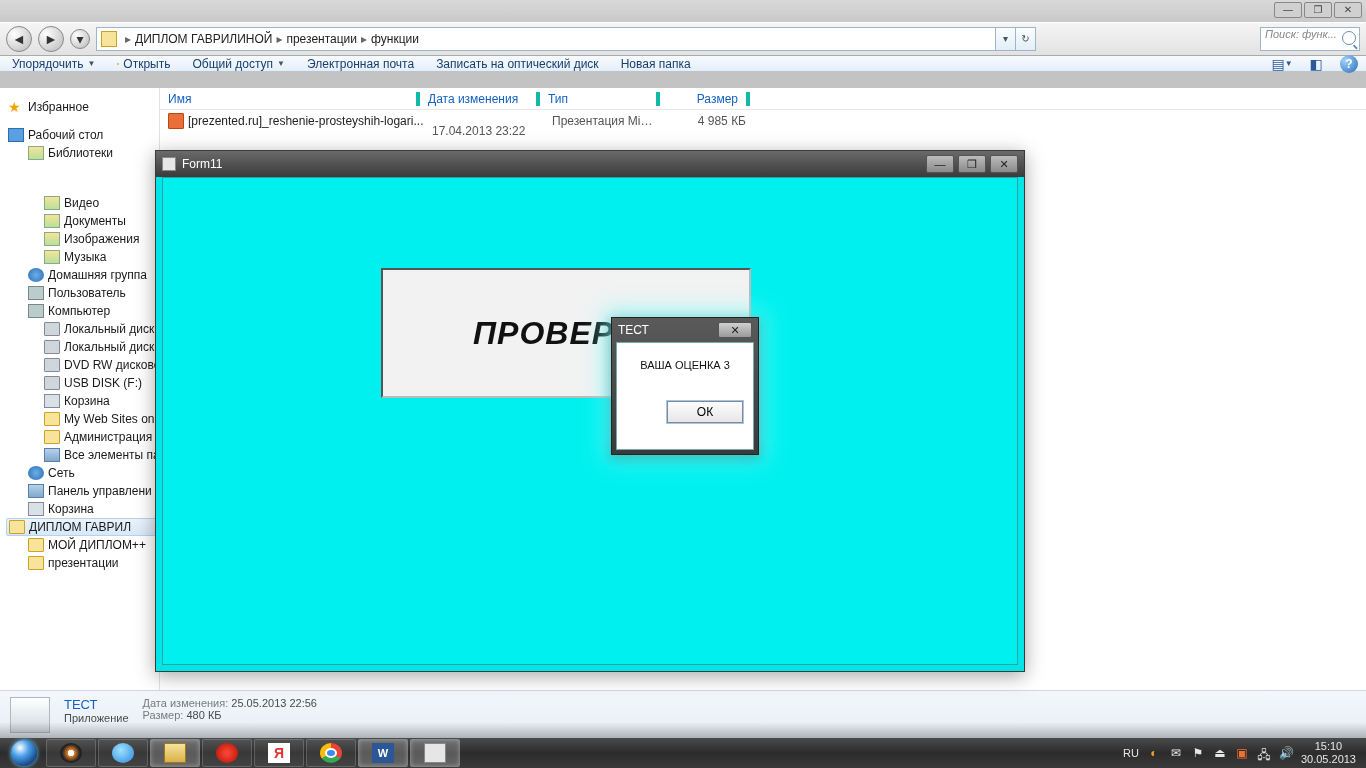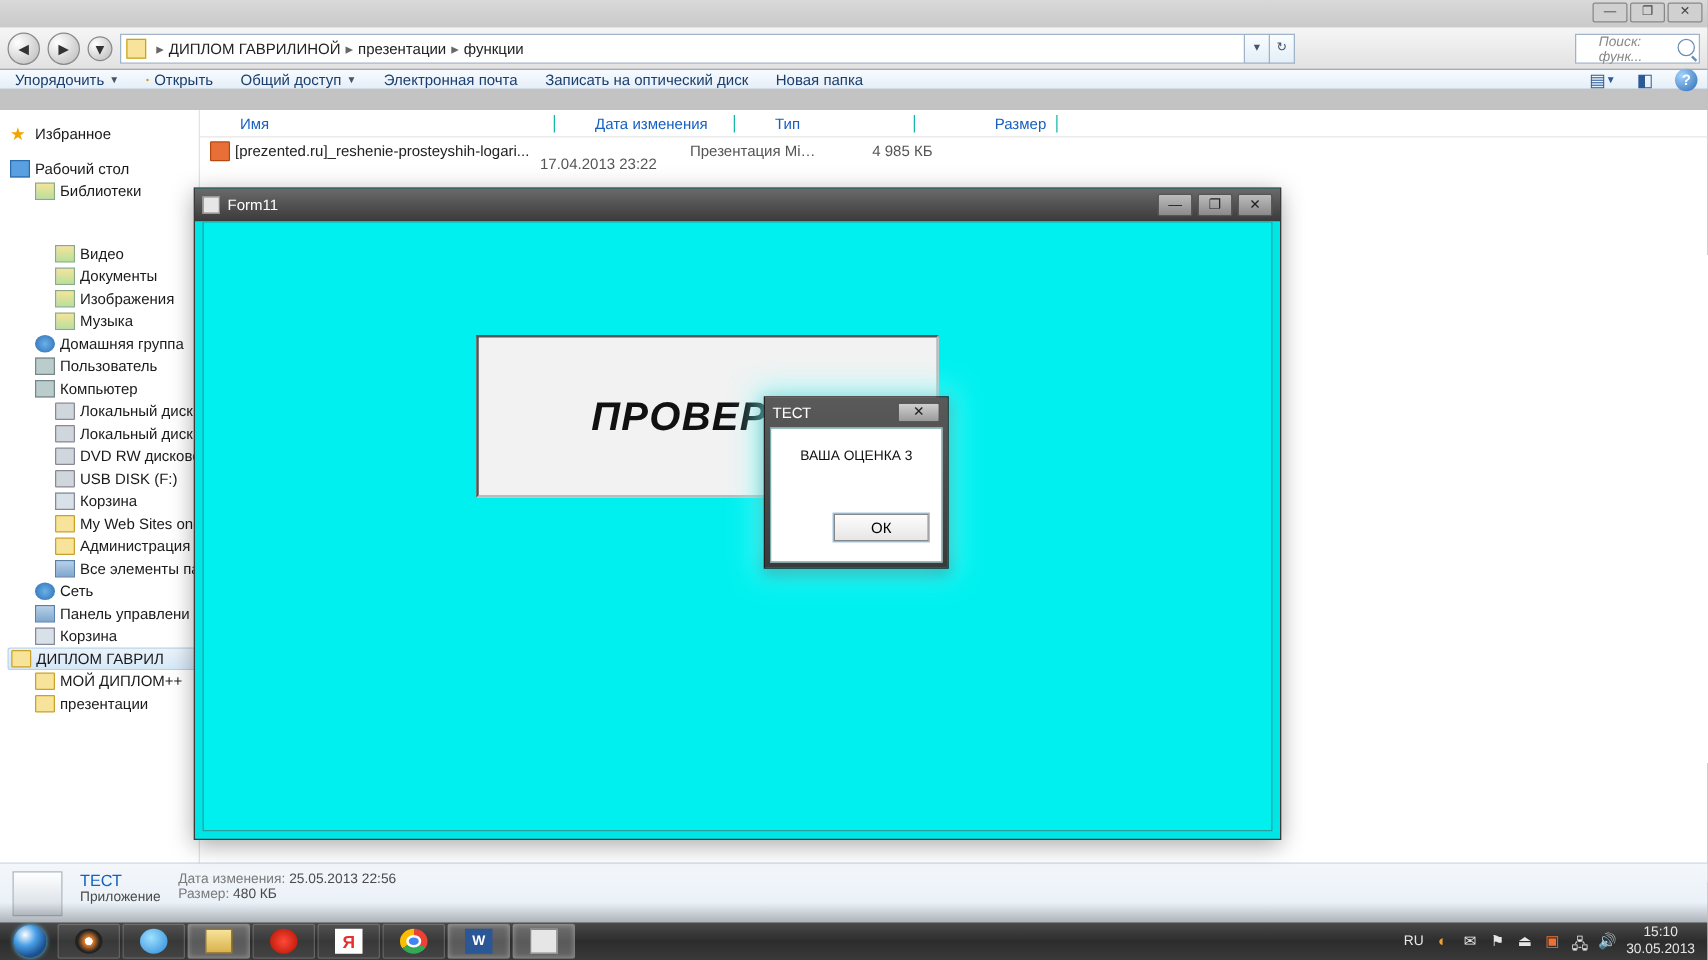--- a/index.html
+++ b/index.html
@@ -19,21 +19,21 @@
   background: linear-gradient(#f5f5f5,#e2e2e2); border-top:1px solid #fff; border-bottom:1px solid #aaa;
   display:flex; align-items:center; padding:0 6px; gap:6px; }
 .navbtn { width:26px; height:26px; border-radius:50%; background:radial-gradient(circle at 30% 30%,#fff,#b8b8b8); border:1px solid #888; display:flex; align-items:center; justify-content:center; color:#333; font-size:14px;}
 .navbtn.sm { width:20px; height:20px; }
 .breadcrumb { flex:0 0 auto; height:24px; background:#fff; border:1px solid #9fb4c9; display:flex; align-items:center; padding:0 4px; font-size:12px; color:#222; min-width:900px;}
 .breadcrumb .sep { margin:0 4px; color:#666; }
 .breadcrumb .icon { width:16px; height:16px; margin-right:4px; display:inline-block; background:#f7e39a; border:1px solid #c9a227;}
 .breadcrumb-wrap { display:flex; flex:1; min-width:0; }
 .bc-btns { display:flex; flex-direction:row; }
 .bc-btn { width:20px; height:24px; border:1px solid #9fb4c9; border-left:none; background:linear-gradient(#fafdff,#e3eef7); font-size:10px; text-align:center; line-height:22px; color:#456;}
-.searchbox { width:100px; height:24px; border:1px solid #9fb4c9; background:#fff; margin-left:12px; padding:0 18px 0 18px; font-size:11px; color:#888; font-style:italic; position:relative;}
+.searchbox { width:100px; height:24px; border:1px solid #9fb4c9; background:#fff; margin-left:12px; padding:0 18px 0 4px; font-size:11px; color:#888; font-style:italic; position:relative;}
 .searchbox .mag { position:absolute; right:3px; top:3px; width:14px; height:14px; border:1.5px solid #6a8db3; border-radius:50%;}
 .searchbox .mag:after{ content:""; position:absolute; right:-3px; bottom:-3px; width:5px; height:1.5px; background:#6a8db3; transform:rotate(45deg);}
 
 
 .toolbar { position:absolute; top:56px; left:0; right:0; height:16px;
   background:linear-gradient(#f7fbff,#e5eef7); border-bottom:1px solid #b8c5d3;
   display:flex; align-items:center; padding:0 8px; gap:14px; font-size:12px; color:#1a3e6e;}
 .toolbar .item { display:flex; align-items:center; gap:4px; padding:2px 4px; cursor:default;}
 .toolbar .item .dd { font-size:8px; color:#456;}
 .toolbar .spacer { flex:1; }
@@ -54,21 +54,21 @@
 .ico.desktop { background:#5aa0e0; border:1px solid #2b6cb3;}
 .ico.lib { background:linear-gradient(#f7e39a,#b8e09a); border:1px solid #8a8;}
 .ico.drive { background:#cfd6dc; border:1px solid #889; border-radius:1px;}
 .ico.net { background:radial-gradient(circle,#6ab0e8,#2b6cb3); border-radius:50%;}
 .ico.comp { background:#bcc; border:1px solid #788;}
 .ico.bin { background:#d8e0e8; border:1px solid #889;}
 .ico.cp { background:linear-gradient(#b8d0e8,#7fa8cf); border:1px solid #5a7fa8;}
 
 .filepane { flex:1; position:relative; }
 .colheaders { display:flex; height:22px; border-bottom:1px solid #e6e6e6; font-size:12px; color:#1560c0; align-items:center;}
-.colheaders div { padding:0 8px; border-right:1px solid #14b8a6;margin-left:24px;}
+.colheaders div { padding:0 8px; border-right:4px solid #14b8a6;}
 .col-name{ width:260px;} .col-date{width:120px;} .col-type{width:120px;} .col-size{width:90px; text-align:right;}
 .filerow { display:flex; height:22px; align-items:center; font-size:12px; color:#222;}
 .filerow .ficon { width:16px; height:16px; margin:0 4px 0 8px; background:#e87038; border:1px solid #b84810; border-radius:1px;}
 .filerow .fname { width:236px; white-space:nowrap; overflow:hidden; text-overflow:ellipsis;}
 .filerow .fdate { width:120px; color:#555; padding:0 8px;margin-top:20px;}
 .filerow .ftype{ width:120px; color:#555; padding:0 8px; white-space:nowrap; overflow:hidden; text-overflow:ellipsis;}
 .filerow .fsize{ width:90px; color:#555; text-align:right; padding-right:8px;}
 
 
 .details { position:absolute; left:0; right:0; bottom:30px; height:48px;
@@ -116,21 +116,21 @@
 .checkbox-area .lbl{ font-size:32px; font-weight:bold; font-style:italic; letter-spacing:1px; color:#111;}
 
 
 .msgbox { position:absolute; left:611px; top:317px; width:148px; height:138px;
   background:linear-gradient(#5a5a5a,#3a3a3a); border:1px solid #222; box-shadow:0 0 22px 6px rgba(120,255,255,0.7), 0 3px 12px rgba(0,0,0,0.5);}
 .msgbox .mtb { height:24px; display:flex; align-items:center; padding:0 6px; color:#fff; font-size:12px;}
 .msgbox .mtb .sp{flex:1;}
 .msgbox .mtb .xbtn{ width:34px; height:16px; background:linear-gradient(#d0d0d0,#9a9a9a); border:1px solid #555; border-radius:2px; font-size:11px; text-align:center; line-height:14px; color:#222;}
 .msgbox .mcli { position:absolute; top:24px; left:4px; right:4px; bottom:4px; background:#fff; border:1px solid #7aa; }
 .msgbox .mtxt { position:absolute; top:16px; left:10px; right:10px; text-align:center; font-size:11px; color:#111;}
-.msgbox .okbtn { position:absolute; bottom:16px; right:10px; width:76px; height:22px;
+.msgbox .okbtn { position:absolute; bottom:26px; right:10px; width:76px; height:22px;
   background:linear-gradient(#fdfdfd,#e6e6e6); border:1px solid #888; font-size:12px; text-align:center; line-height:20px; box-shadow:0 0 0 1px #9ec9ec;}
 
 </style>
 </head>
 <body>
 
 <div class="desktop">
 
   <div class="main-title">
     <div class="winbtns">

